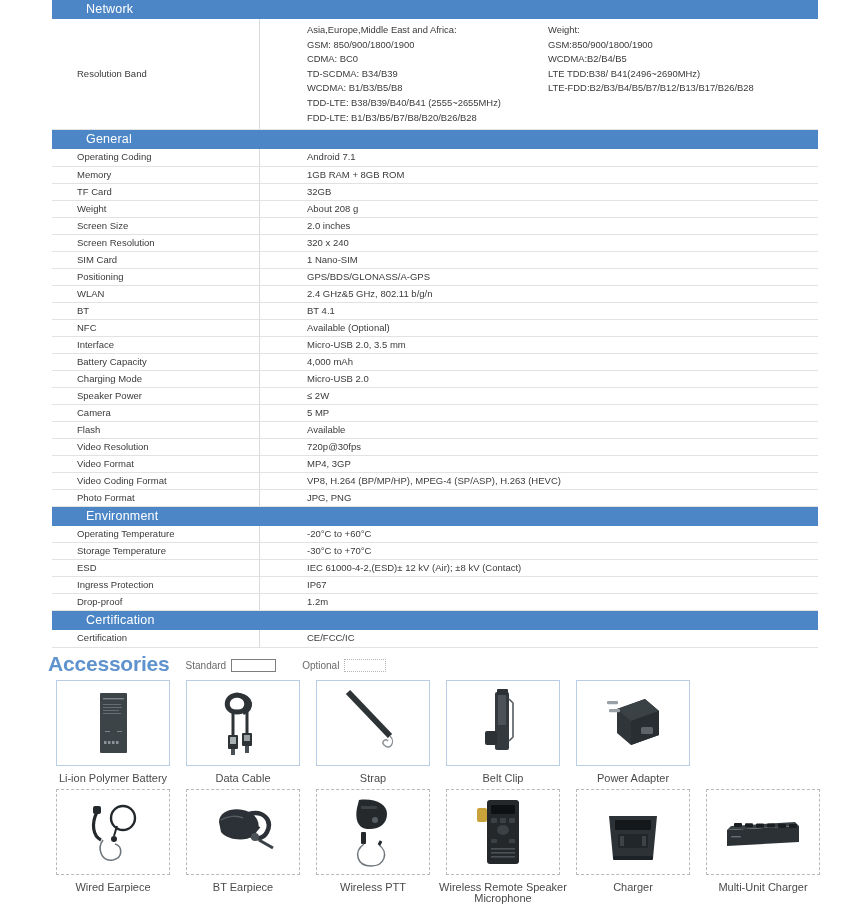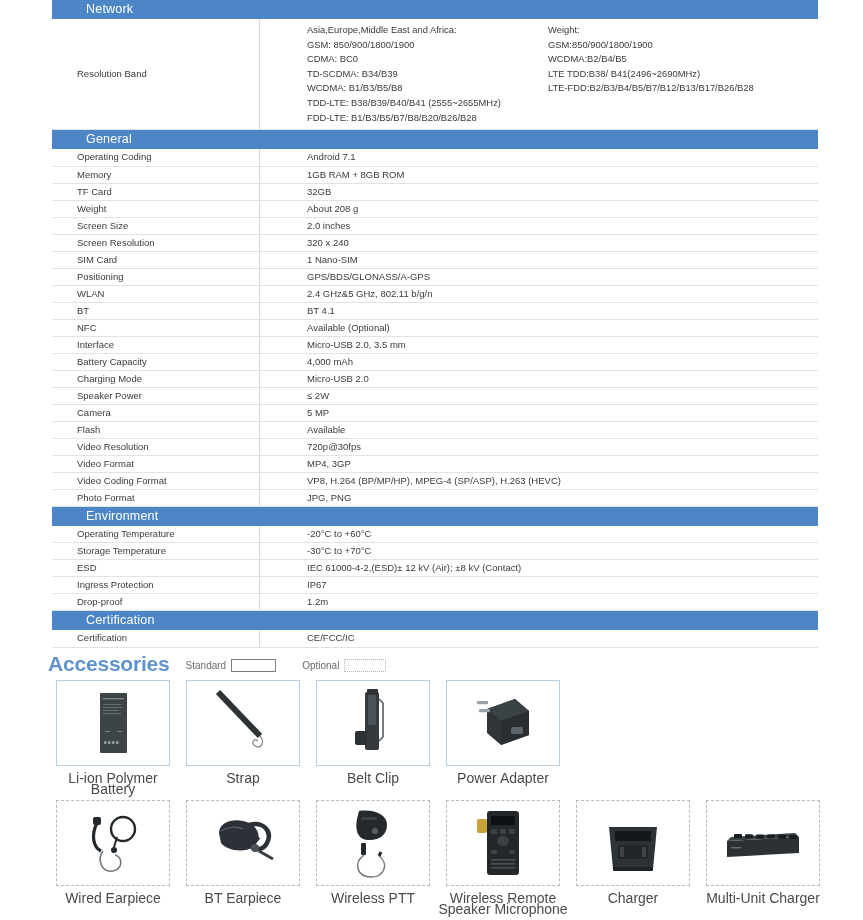--- a/index.html
+++ b/index.html
@@ -53,21 +53,21 @@
   .acc-grid{position:relative;}
   .acc-row{display:flex;margin-left:48px;margin-top:5px;}
   .acc-cell{width:130px;margin-right:0;text-align:center;}
   .acc-card{
     height:84px;background:#fff;display:flex;align-items:center;justify-content:center;
     margin:0 auto;
   }
   .acc-row.standard .acc-card{border:1px solid #b9cee4;width:112px;}
   .acc-row.optional .acc-card{border:1px dashed #b9b9b9;width:112px;}
   .acc-caption{
-    font-size:14px;color:#4a4a4a;margin-top:7px;line-height:11px;
+    font-size:11px;color:#4a4a4a;margin-top:7px;line-height:11px;
   }
   .acc-art{display:block;}
 </style>
 </head>
 <body>
 
 <div class="sheet">
 
   <table class="spec-table">
     <tbody id="spec-body">
@@ -253,20 +253,37 @@
               <rect x="41" y="54" width="2.5" height="3" fill="#8b9297"></rect>
               <rect x="45" y="54" width="2.5" height="3" fill="#8b9297"></rect>
               <rect x="49" y="54" width="2.5" height="3" fill="#8b9297"></rect>
             </svg>
           </div>
           <div class="acc-caption">Li-ion Polymer Battery</div>
         </div>
         <div class="acc-cell">
           <div class="acc-card">
             <svg class="acc-art" width="92" height="72" viewBox="0 0 92 72">
+              <path d="M40 8 C27 9 27 25 40 25 C53 25 53 9 40 8 Z" fill="none" stroke="#2e3336" stroke-width="5"></path>
+              <path d="M42 8 C55 10 57 22 46 26" fill="none" stroke="#2e3336" stroke-width="4"></path>
+              <path d="M36 24 L36 50" fill="none" stroke="#2e3336" stroke-width="3"></path>
+              <path d="M50 24 L50 48" fill="none" stroke="#2e3336" stroke-width="3"></path>
+              <rect x="31" y="48" width="10" height="14" fill="#2e3336" rx="1"></rect>
+              <rect x="33" y="50" width="6" height="7" fill="#a9b0b4"></rect>
+              <rect x="45" y="46" width="10" height="13" fill="#2e3336" rx="1"></rect>
+              <rect x="47" y="48" width="6" height="6" fill="#9aa1a5"></rect>
+              <rect x="34" y="62" width="4" height="6" fill="#4a5156"></rect>
+              <rect x="48" y="59" width="4" height="7" fill="#4a5156"></rect>
+            </svg>
+          </div>
+          <div class="acc-caption">Data Cable</div>
+        </div>
+        <div class="acc-cell">
+          <div class="acc-card">
+            <svg class="acc-art" width="92" height="72" viewBox="0 0 92 72">
               <path d="M21 5 L63 49" fill="none" stroke="#2e3336" stroke-width="6"></path>
               <path d="M63 49 C69 55 63 64 57 58 C54 55 58 51 61 54" fill="none" stroke="#8d9398" stroke-width="1.4"></path>
             </svg>
           </div>
           <div class="acc-caption">Strap</div>
         </div>
         <div class="acc-cell">
           <div class="acc-card">
             <svg class="acc-art" width="92" height="72" viewBox="0 0 92 72">
               <rect x="38" y="5" width="14" height="58" fill="#33393d" rx="2"></rect>

